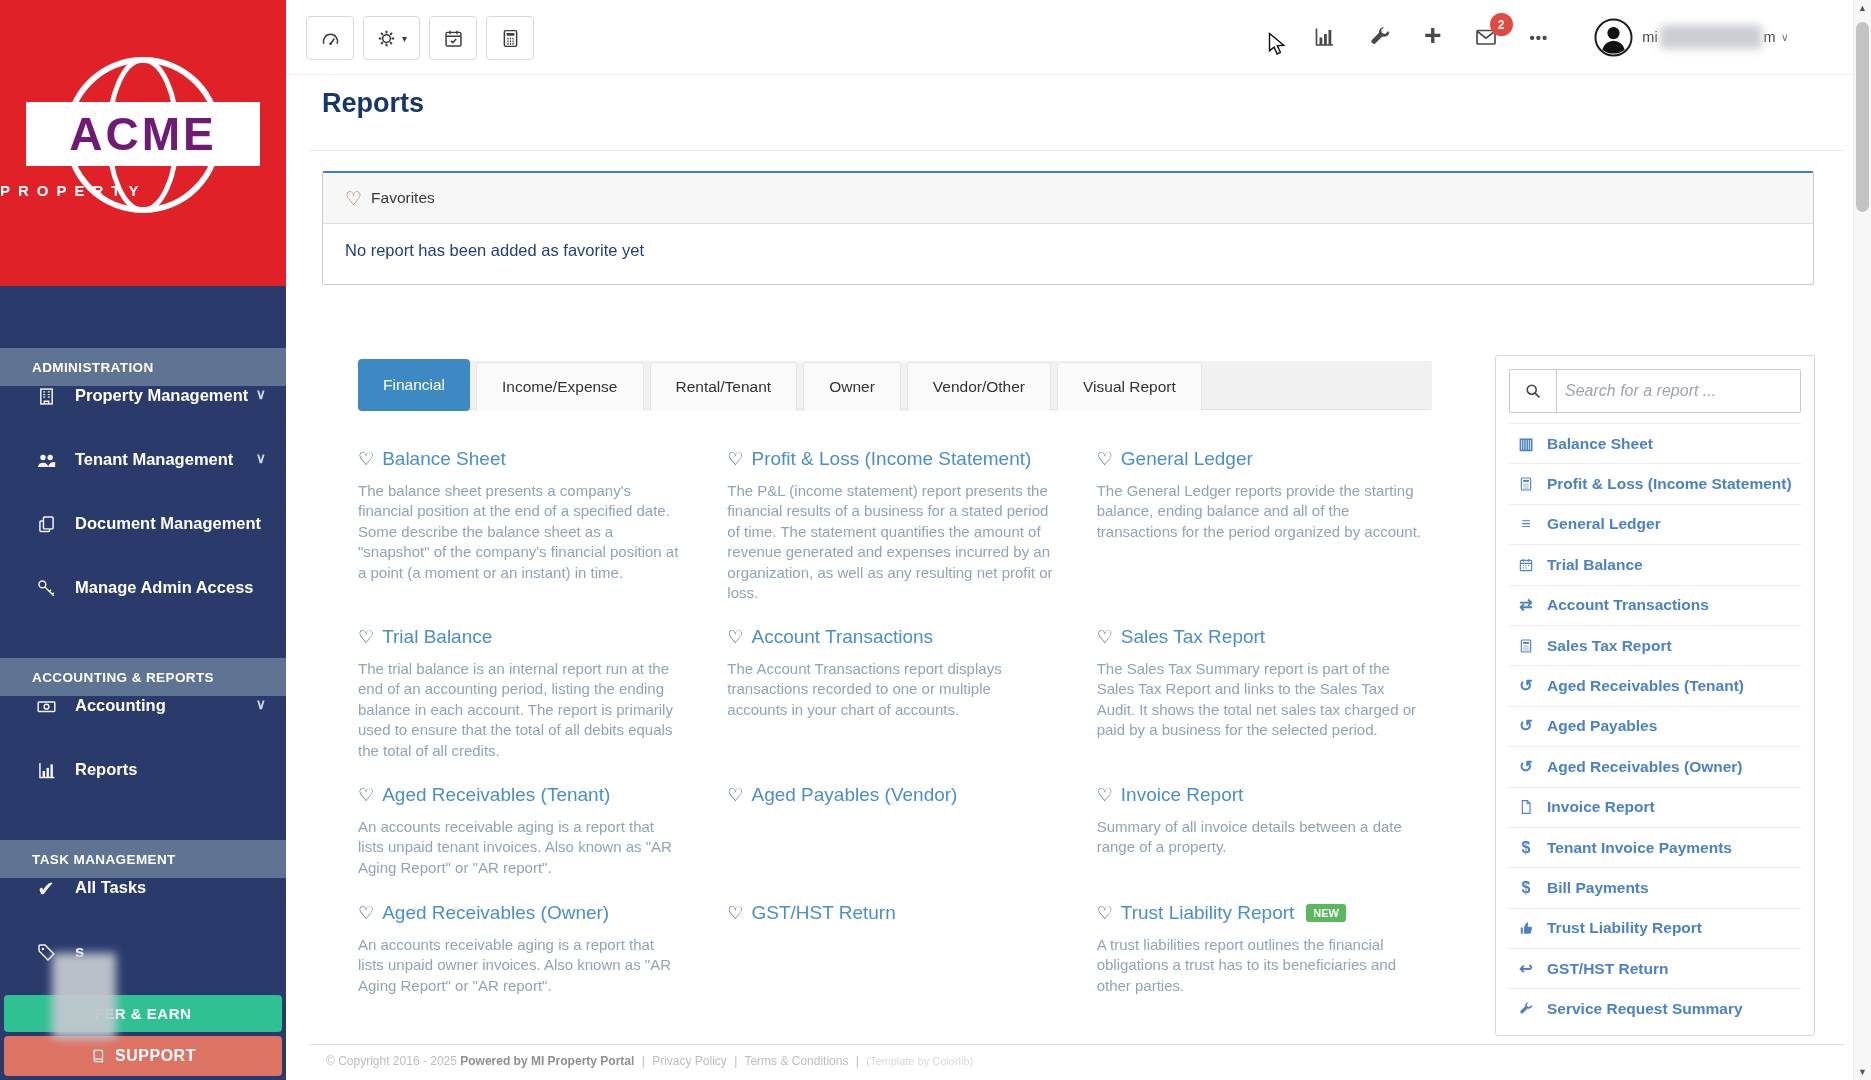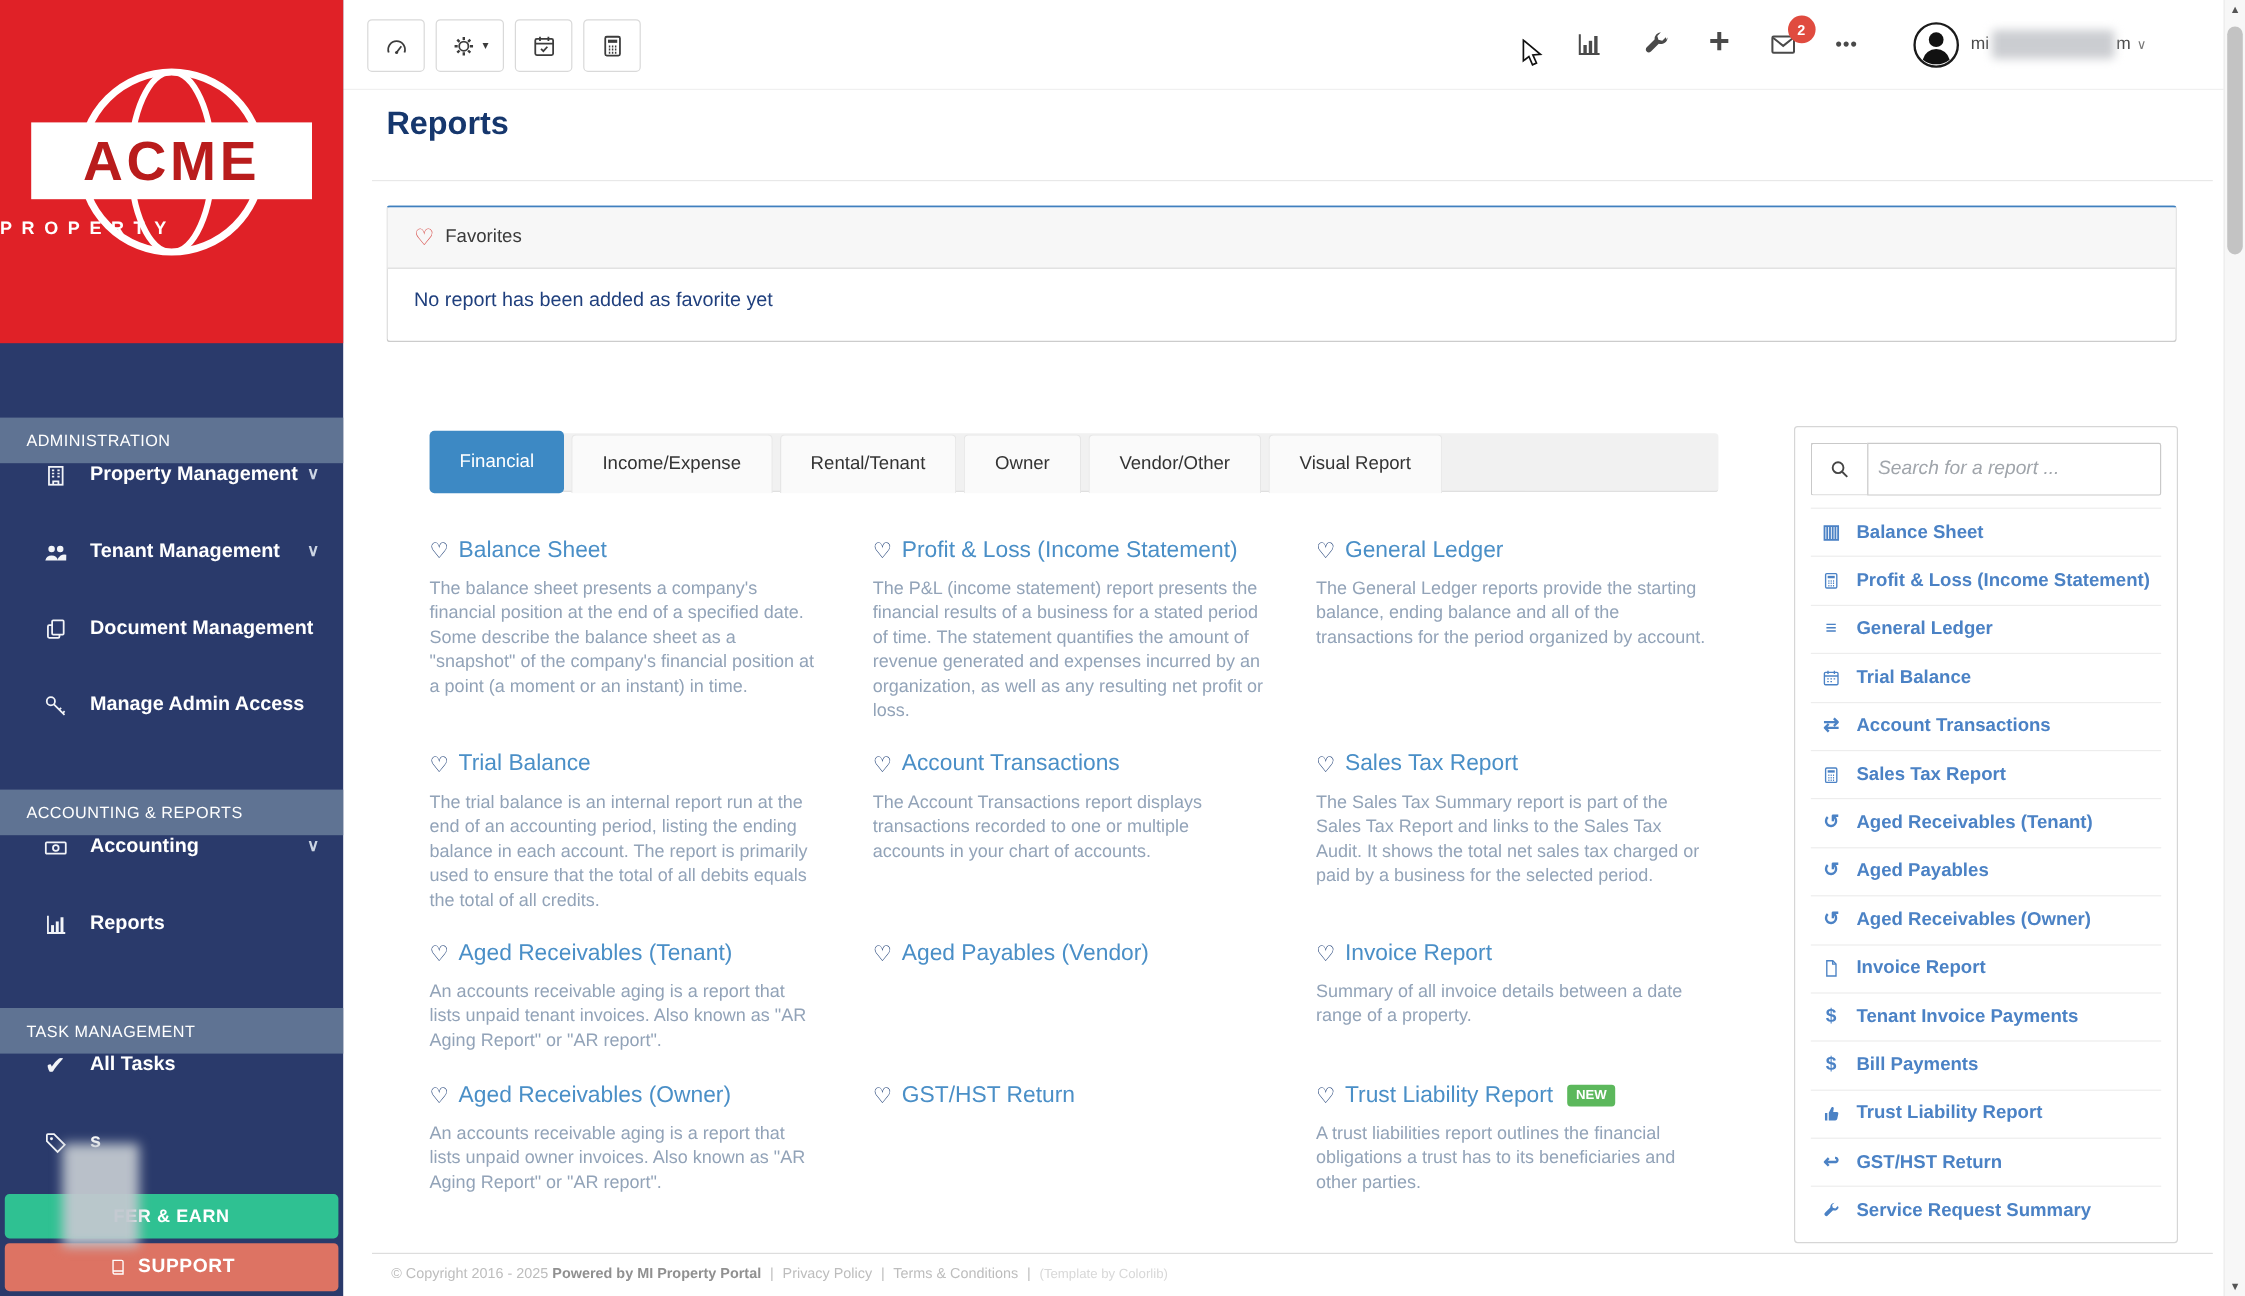--- a/index.html
+++ b/index.html
@@ -7,26 +7,26 @@
        font-family:"Liberation Sans",sans-serif;-webkit-font-smoothing:antialiased;}
   .ic{display:inline-flex;align-items:center;justify-content:center;line-height:1;}
   .ic svg{display:block;}
 
   
   #sidebar{position:absolute;left:0;top:0;width:286px;height:1080px;background:#2a3a6b;z-index:4;}
   #logo{position:absolute;left:0;top:0;width:286px;height:286px;background:#e02127;overflow:hidden;}
   #logo-globe{position:absolute;left:0;top:0;}
   #logo-band{position:absolute;left:26px;right:26px;top:102px;height:64px;background:#fff;
              display:flex;align-items:center;justify-content:center;}
-  #logo-band span{color:#b91c1c;font-size:46px;font-weight:800;letter-spacing:3px;}
+  #logo-band span{color:#701a75;font-size:46px;font-weight:800;letter-spacing:3px;}
   #logo-sub{position:absolute;left:0;right:0;top:182px;color:#fff;
             font-size:15px;font-weight:700;letter-spacing:8px;}
   #menu{position:absolute;top:286px;left:0;right:0;}
-  .side-header{height:38px;background:#5f7393;color:#fff;font-size:13.5px;font-weight:400;
-               letter-spacing:.4px;display:flex;align-items:center;padding-left:22px;}
+  .side-header{height:38px;background:#5f7393;color:#fff;font-size:13.5px;font-weight:700;
+               letter-spacing:.4px;display:flex;align-items:center;padding-left:32px;}
   .side-header.first{margin-top:62px;}
   .side-header.gap{margin-top:16px;}
   .side-item{height:64px;display:flex;align-items:flex-start;padding-left:32px;color:#fff;
              position:relative;cursor:pointer;}
   .side-item.short{height:56px;}
   .side-item .sic{width:28px;font-size:21px;margin-right:15px;color:#f2f4f8;}
   .side-item .slabel{font-size:16.5px;font-weight:600;}
   .side-chev{position:absolute;right:20px;font-size:14px;color:#ccd5e4;font-weight:700;}
   #refer-btn{position:absolute;left:4px;right:4px;top:995px;height:37px;background:#2fc192;
              border-radius:4px;color:#fff;font-weight:700;font-size:15px;letter-spacing:.5px;

